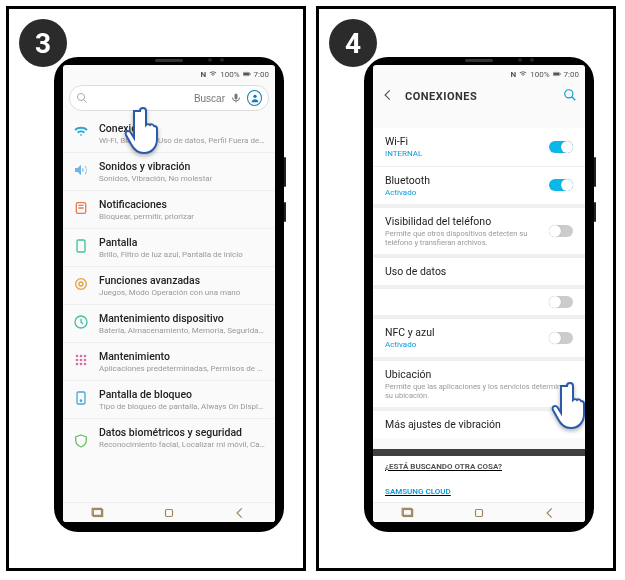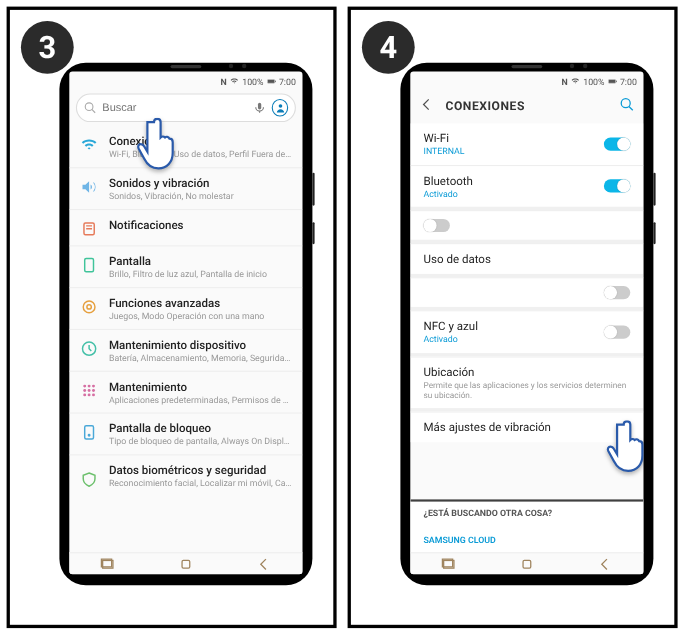--- a/index.html
+++ b/index.html
@@ -12,48 +12,48 @@
   .sensors { position: absolute; top: 1px; right: 60px; display: flex; gap: 8px; }
   .dot { width: 4px; height: 4px; background: #222; border-radius: 50%; }
   .sidekey { position: absolute; right: -2px; width: 2px; background: #222; border-radius: 1px; }
   .sidekey.k1 { top: 100px; height: 30px; }
   .sidekey.k2 { top: 145px; height: 20px; }
 
   .status-bar { height: 16px; display: flex; justify-content: flex-end; align-items: center; gap: 3px; padding: 3px 6px 0; font-size: 8px; color: #555; }
   .status-bar svg { width: 8px; height: 8px; }
 
   .search-row { margin: 4px 6px; height: 26px; border: 1px solid #ddd; border-radius: 14px; display: flex; align-items: center; padding: 0 6px; gap: 5px; background: #fff; }
-  .search-row input { flex: 1; border: none; outline: none; font-size: 10px; background: transparent; color: #999; }
+  .search-row input { flex: 1; border: none; outline: none; font-size: 10px; background: transparent; color: #999; text-align: right; }
   .circ-icon { width: 16px; height: 16px; border-radius: 50%; border: 1px solid #0b7db8; display: flex; align-items: center; justify-content: center; }
 
   .settings-list { flex: 1; overflow: hidden; }
   .srow { display: flex; padding: 7px 10px; gap: 10px; border-bottom: 1px solid #eee; align-items: flex-start; }
   .srow:last-child { border-bottom: none; align-items: flex-end; }
   .sicon { width: 16px; height: 16px; flex-shrink: 0; display: flex; align-items: center; justify-content: center; margin-top: 2px; }
   .stext { flex: 1; min-width: 0; }
   .stitle { font-size: 10.5px; color: #222; font-weight: 500; }
   .ssub { font-size: 8px; color: #999; white-space: nowrap; overflow: hidden; text-overflow: ellipsis; margin-top: 1px; }
 
   .conn-header { display: flex; align-items: center; padding: 6px 8px; gap: 10px; }
   .conn-title { font-size: 11px; font-weight: 700; letter-spacing: 0.5px; color: #333; flex: 1; }
   .conn-list { flex: 1; overflow: hidden; }
   .crow { padding: 7px 12px; border-top: 1px solid #eee; display: flex; align-items: center; gap: 8px; background: #fff; }
-  .crow.first { border-top: none; }
+  .crow.first { border-top: none; margin-top: 16px; }
   .ctext { flex: 1; min-width: 0; }
   .ctitle { font-size: 10.5px; color: #222; }
   .csub { font-size: 7.5px; color: #999; margin-top: 1px; line-height: 1.2; }
   .csub.active { color: #0b9bd6; font-size: 8px; }
   .toggle { width: 24px; height: 12px; border-radius: 7px; position: relative; flex-shrink: 0; }
   .toggle.on { background: #0bb6e8; }
   .toggle.off { background: #ccc; }
   .toggle::after { content: ""; position: absolute; width: 12px; height: 12px; border-radius: 50%; background: #fff; top: 0; box-shadow: 0 0 1px rgba(0,0,0,.3); }
   .toggle.on::after { right: 0; }
   .toggle.off::after { left: 0; }
   .sectiongap { height: 3px; background: #f0f0f0; }
-  .footer-q { padding: 6px 12px; background: #fff; border-top: 2px solid #404040;}
+  .footer-q { padding: 6px 12px; background: #fff; border-top: 7px solid #404040; text-decoration: underline;}
   .footer-q .q { font-size: 8px; font-weight: 700; color: #555; }
   .footer-q .link { font-size: 8px; color: #0b9bd6; margin-top: 16px; font-weight: 600; }
 
   .navbar { height: 20px; display: flex; justify-content: space-around; align-items: center; border-top: 1px solid #eee; background: #fafafa; }
   .navbar .nbtn { width: 14px; height: 14px; display: flex; align-items: center; justify-content: center; color: #9f845e; }
 
   .hand { position: absolute; z-index: 20; pointer-events: none; }
   .hand svg { filter: drop-shadow(0 2px 2px rgba(0,0,0,.3)); }
 </style>
 </head>
@@ -138,20 +138,21 @@
           <div class="srow">
     <div class="sicon">
               <svg viewBox="0 0 24 24" width="16" height="16" fill="none" stroke="#e67a5a" stroke-width="2">
                 <rect x="5" y="4" width="14" height="16" rx="2"></rect>
                 <line x1="8" y1="8" x2="16" y2="8"></line>
                 <line x1="8" y1="12" x2="16" y2="12"></line>
               </svg>
             </div>
     <div class="stext">
       <div class="stitle">Notificaciones</div>
+      <div class="ssub">Bloquear, permitir, priorizar</div>
     </div>
           </div>
           <div class="srow">
     <div class="sicon">
               <svg viewBox="0 0 24 24" width="16" height="16" fill="none" stroke="#3fc49a" stroke-width="2">
                 <rect x="6" y="3" width="12" height="18" rx="2"></rect>
               </svg>
             </div>
     <div class="stext">
       <div class="stitle">Pantalla</div>
@@ -310,20 +311,24 @@
           </div>
           <div class="crow">
             <div class="ctext">
       <div class="ctitle">Bluetooth</div>
               <div class="csub active">Activado</div>
             </div>
             <div class="toggle on"></div>
           </div>
           <div class="sectiongap"></div>
           <div class="crow">
+            <div class="ctext">
+      <div class="ctitle">Visibilidad del teléfono</div>
+              <div class="csub">Permite que otros dispositivos detecten su teléfono y transfieran archivos.</div>
+            </div>
             <div class="toggle off"></div>
           </div>
           <div class="sectiongap"></div>
           <div class="crow">
             <div class="ctext">
       <div class="ctitle">Uso de datos</div>
             </div>
           </div>
           <div class="sectiongap"></div>
           <div class="crow">

